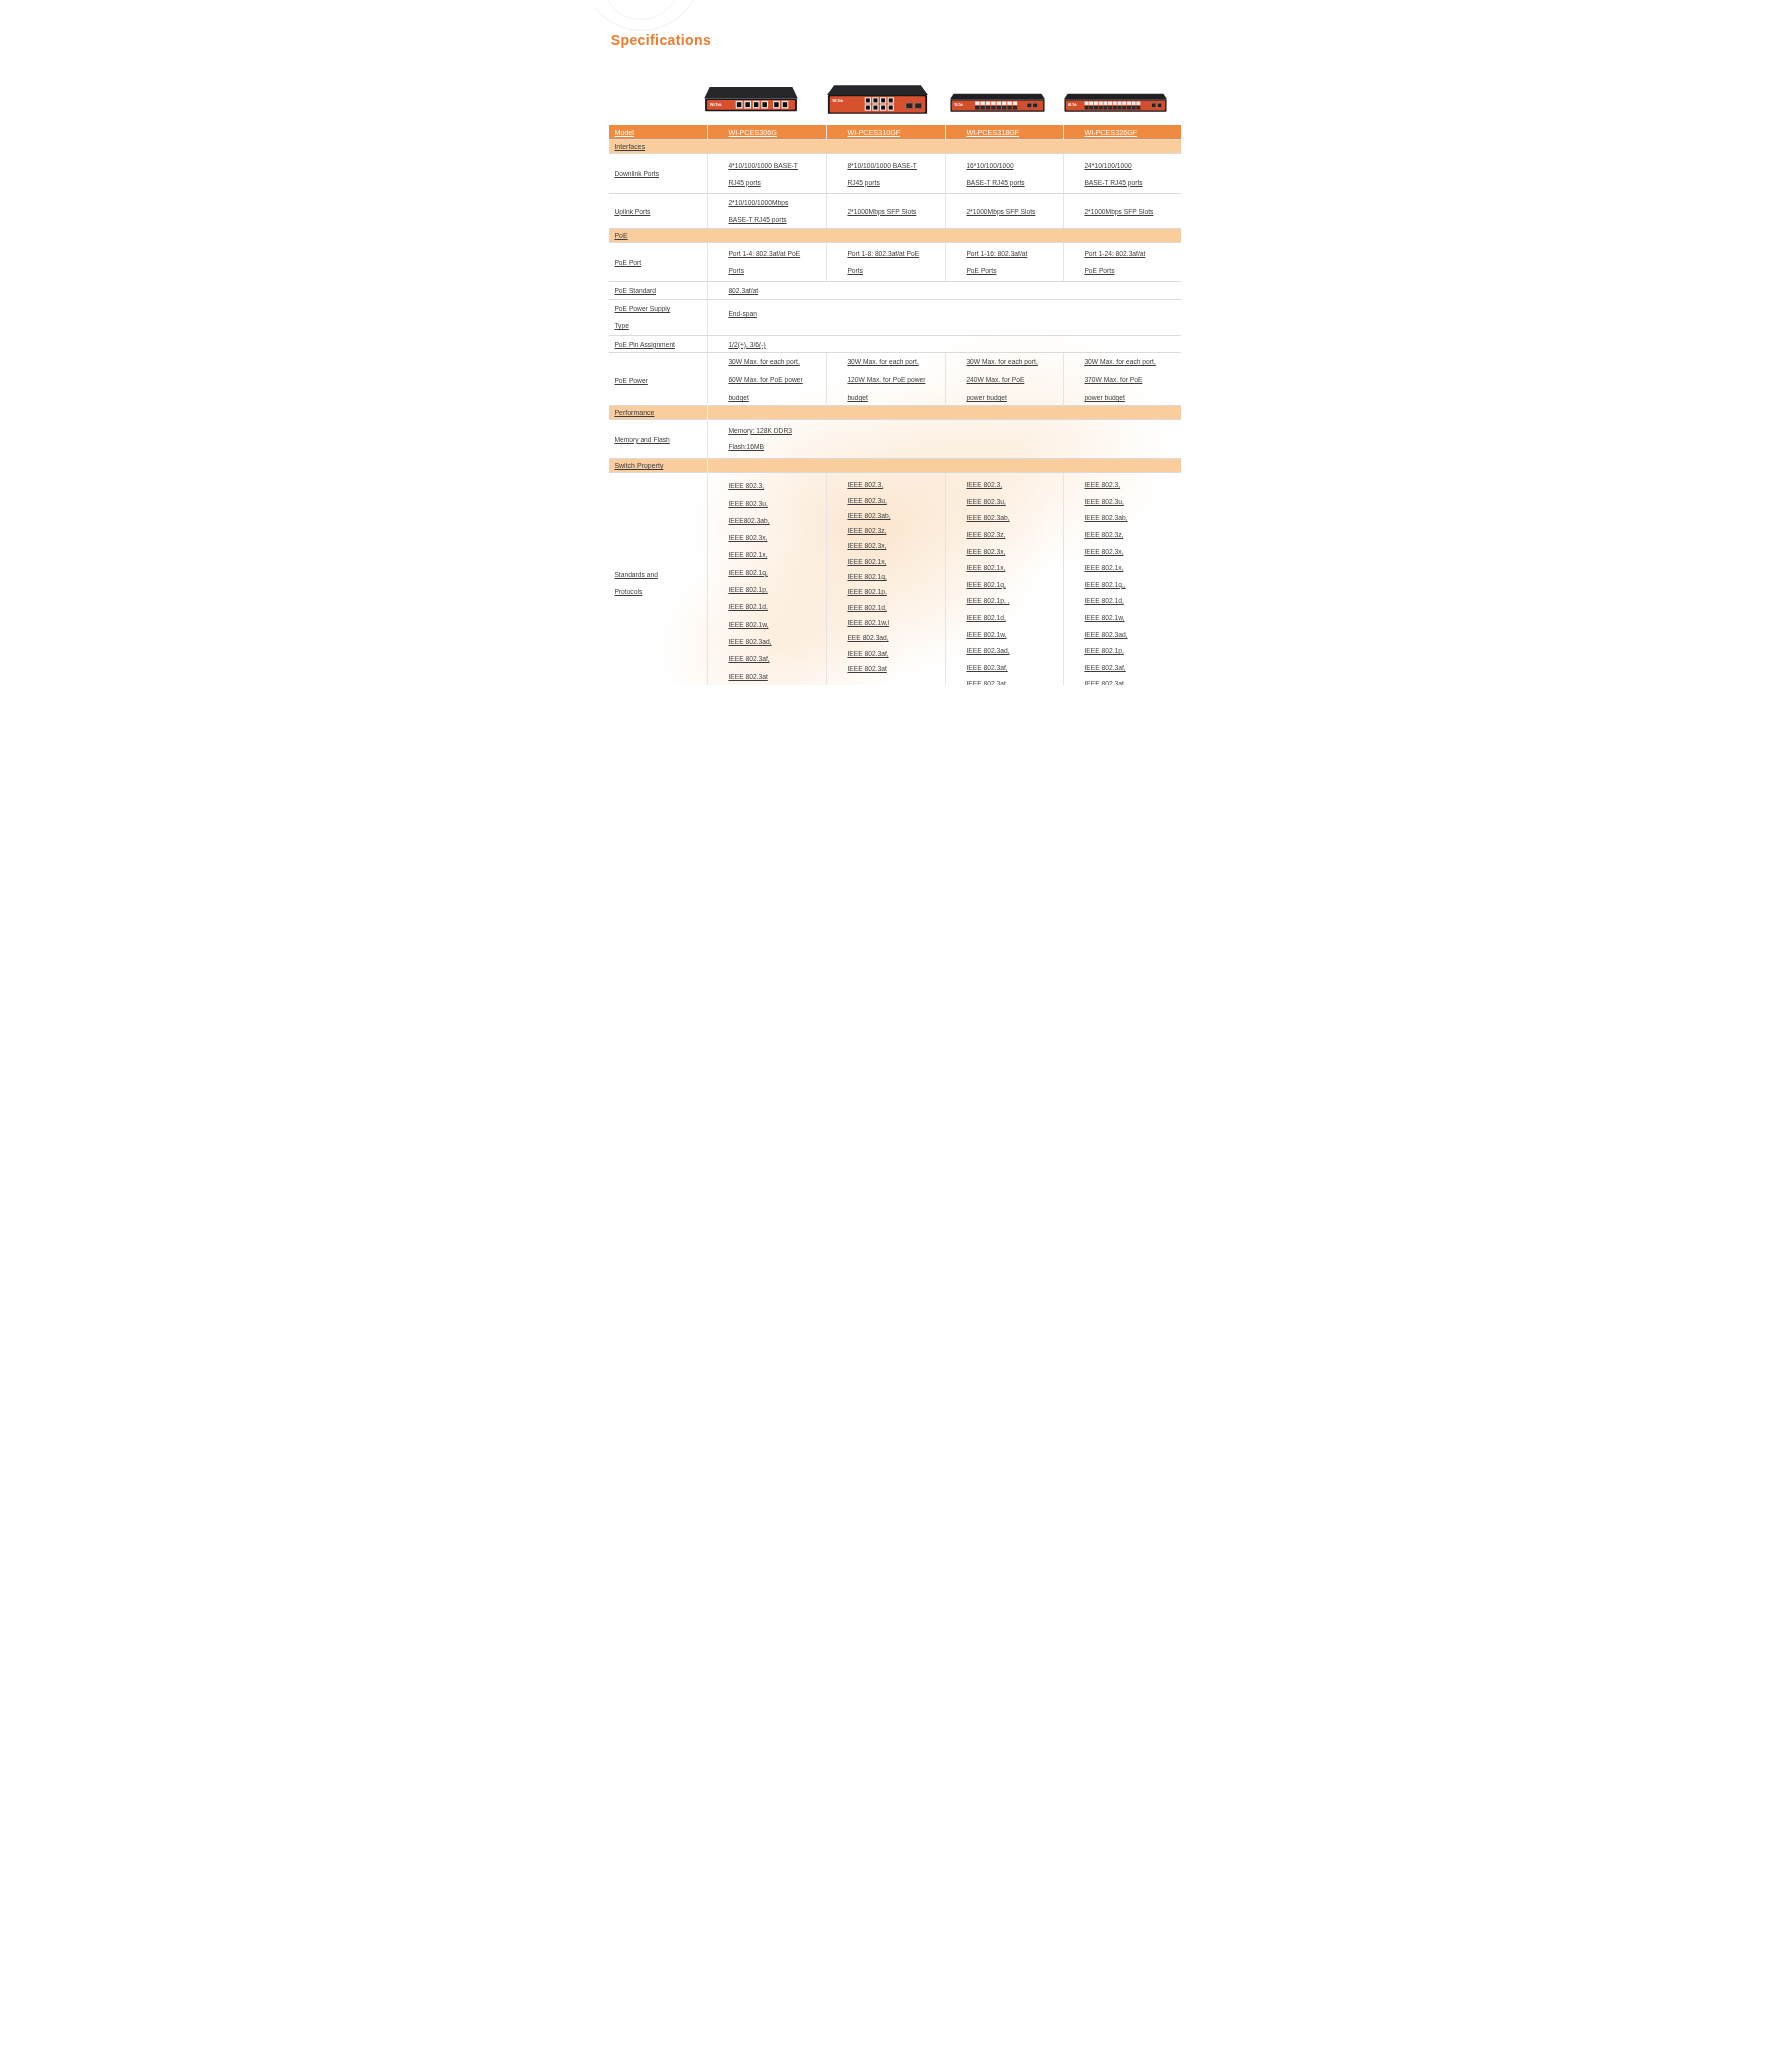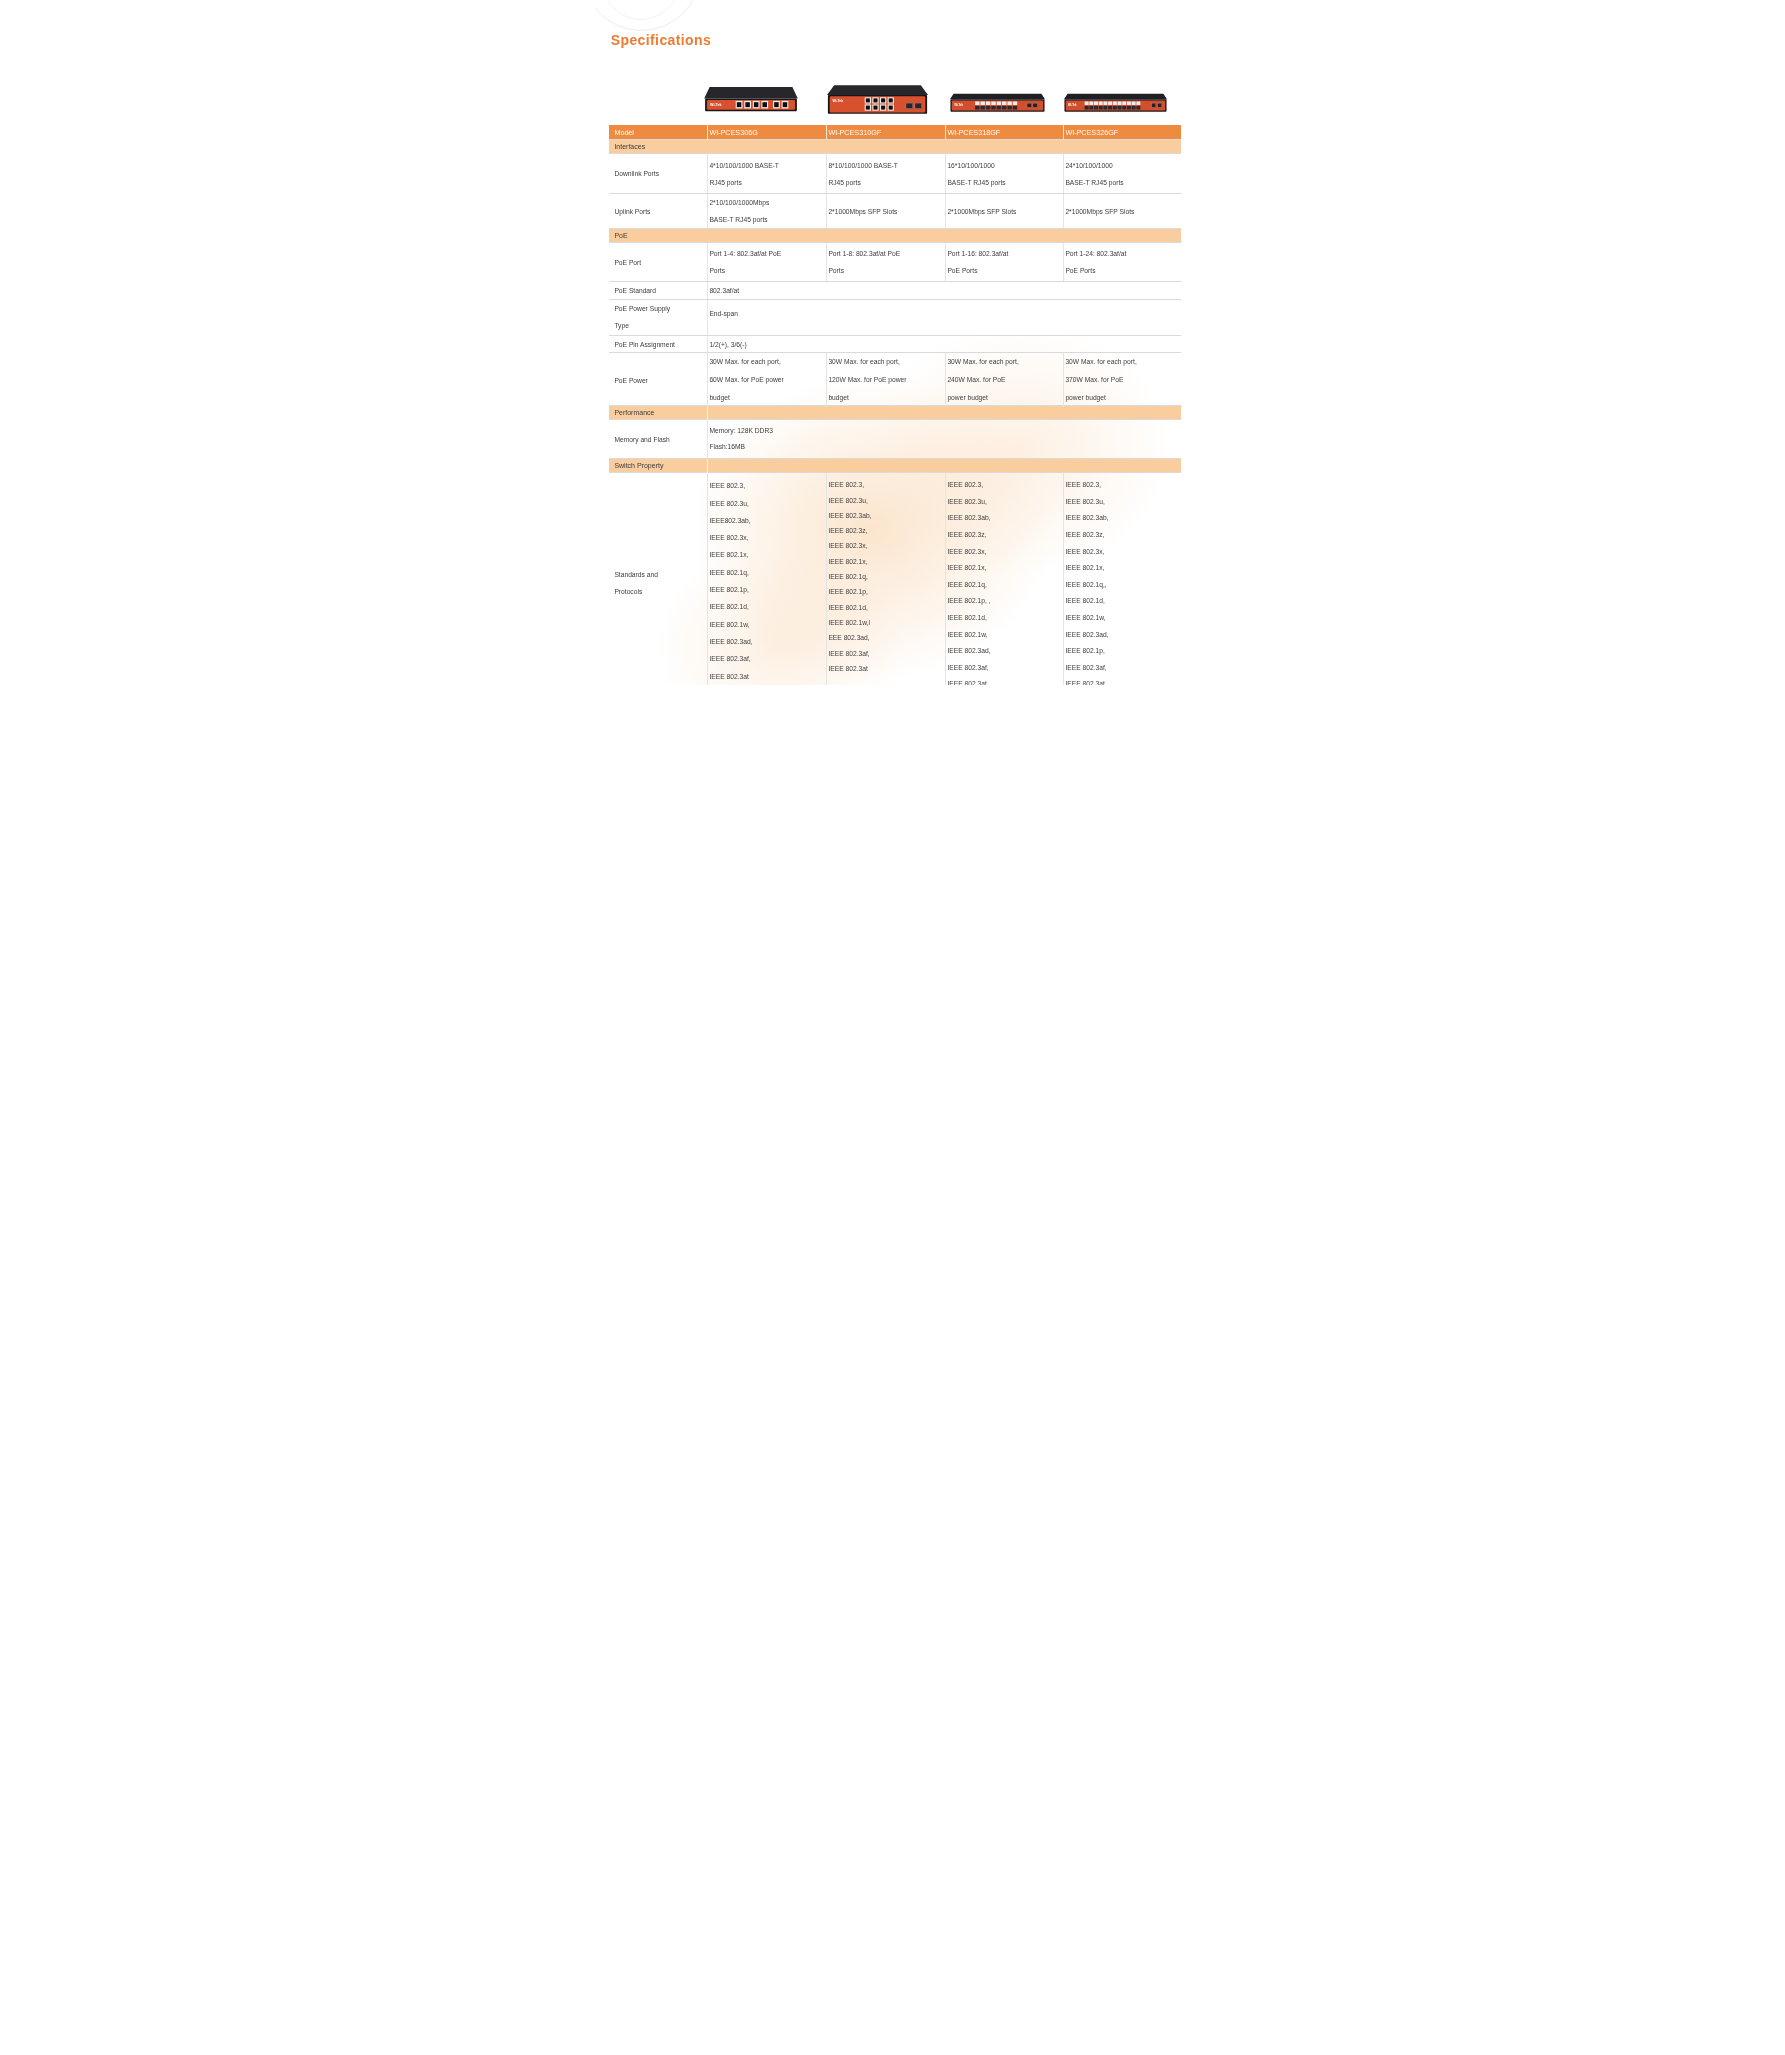--- a/index.html
+++ b/index.html
@@ -32,32 +32,32 @@
     position:absolute; left:14.4px; top:125px; width:572px; height:560px;
     background:
       radial-gradient(279px 234px at 46% 72%, rgba(247,203,155,.50), transparent 65%),
       radial-gradient(234px 193px at 72% 58%, rgba(249,216,180,.38), transparent 65%),
       radial-gradient(193px 153px at 30% 93%, rgba(247,203,155,.30), transparent 65%),
       #ffffff;
     font-size:6.7px;
   }
   .row{
     display:grid; grid-template-columns:98px 119px 119px 118px 117px;
-    border-bottom:0.4px solid #dadada; box-sizing:border-box;
+    border-bottom:0.4px solid #dadada; box-sizing:border-box;text-decoration:underline;
   }
   .row.header{height:15.3px; color:#fff; font-size:7.2px;}
   .row.header .cell{border-left:0.7px solid rgba(255,255,255,.8);}
   .row.header .cell:first-child{border-left:none;}
   .row.section{display:block; height:14px; line-height:14px; font-size:7px;}
   .row.section .s-label{padding-left:5px;}
   .row.section.with-div{display:grid; grid-template-columns:98px 1fr;}
   .row.section.with-div .s-fill{border-left:0.4px solid rgba(255,255,255,.7);}
   .cell{
     display:flex; align-items:center; box-sizing:border-box;
-    padding-left:1px; padding-right:3.6px;
+    padding-left:20px; padding-right:3.6px;
   }
   .cell.label{padding-left:5px;}
   .row.data .cell + .cell, .row.span .cell + .cell{border-left:0.4px solid #e4e4e4;}
   .val{white-space:pre-line; line-height:17px;}
   .lbl{white-space:pre-line; line-height:17px;}
 
   .h-downlink{height:40px;} .h-uplink{height:35px;}
   .h-poeport{height:39px;}  .h-std{height:17.5px;}
   .h-supply{height:36px;}   .h-pin{height:17.5px;}
   .h-power{height:53px;}   .h-power .val{line-height:18px;}

